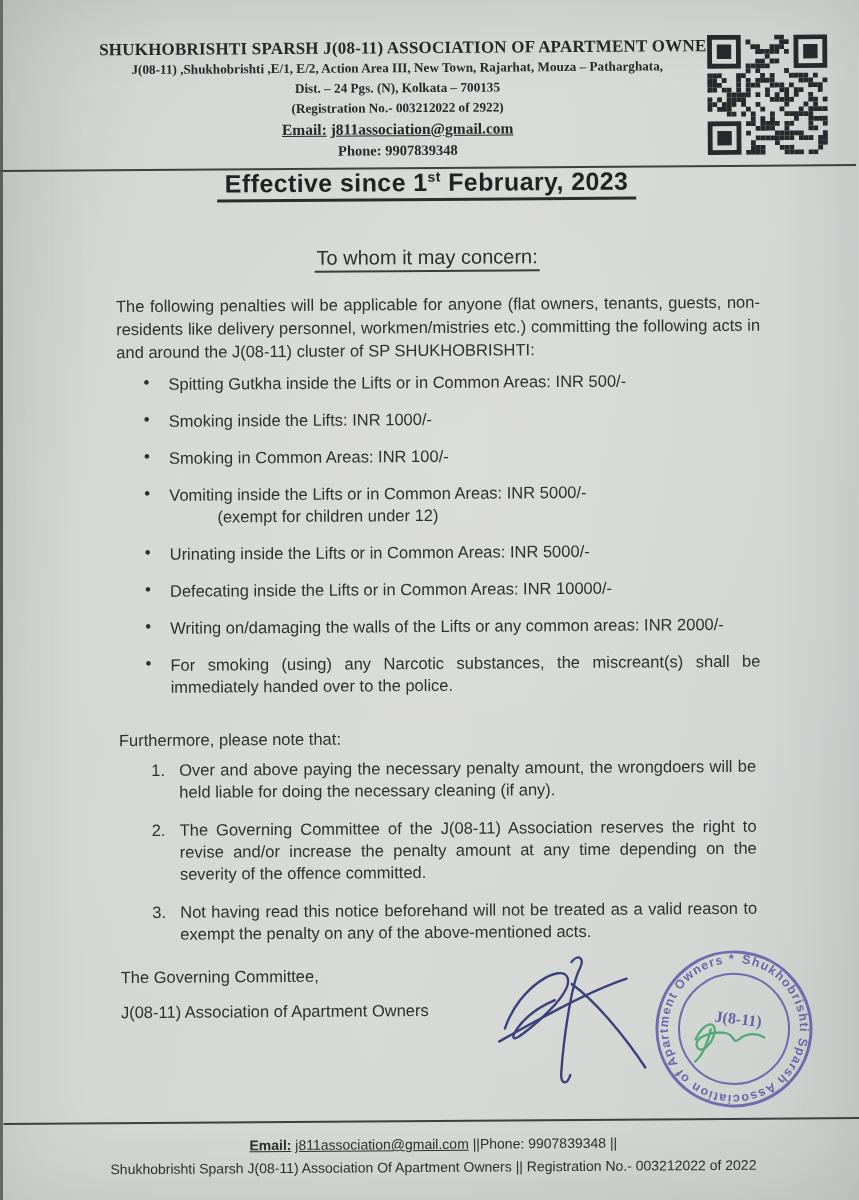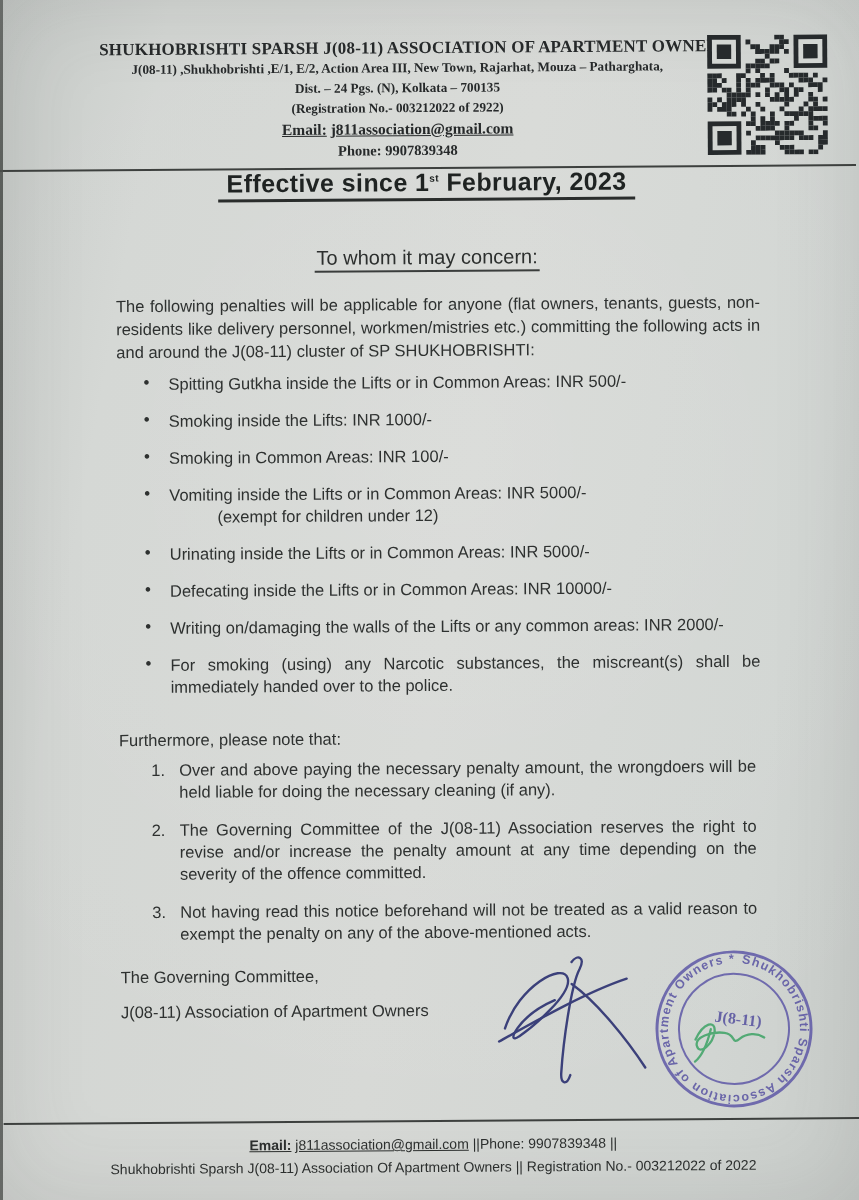--- a/index.html
+++ b/index.html
@@ -47,21 +47,21 @@
   
   .rule1{height:2px;background:#3d403e;margin-top:7px;}
   .effective-wrap{text-align:center;margin-top:-1px;}
   .effective{
     display:inline-block;
     font-size:25px;font-weight:bold;color:#1f2322;
     letter-spacing:.4px;
     border-bottom:3px solid #2a2d2c;
     padding:0 8px 1px 8px;line-height:29px;
   }
-  .effective sup{font-size:10px;vertical-align:super;line-height:0;}
+  .effective sup{font-size:14px;vertical-align:super;line-height:0;}
   .salutation-wrap{text-align:center;margin-top:44px;}
   .salutation{
     display:inline-block;font-size:20px;color:#2c2f2e;
     border-bottom:2px solid #3a3d3c;padding:0 2px 1px 2px;line-height:24px;
   }
   
   .intro{
     margin:21px 97px 0 118px;
     font-size:16.5px;line-height:23px;text-align:justify;
   }

